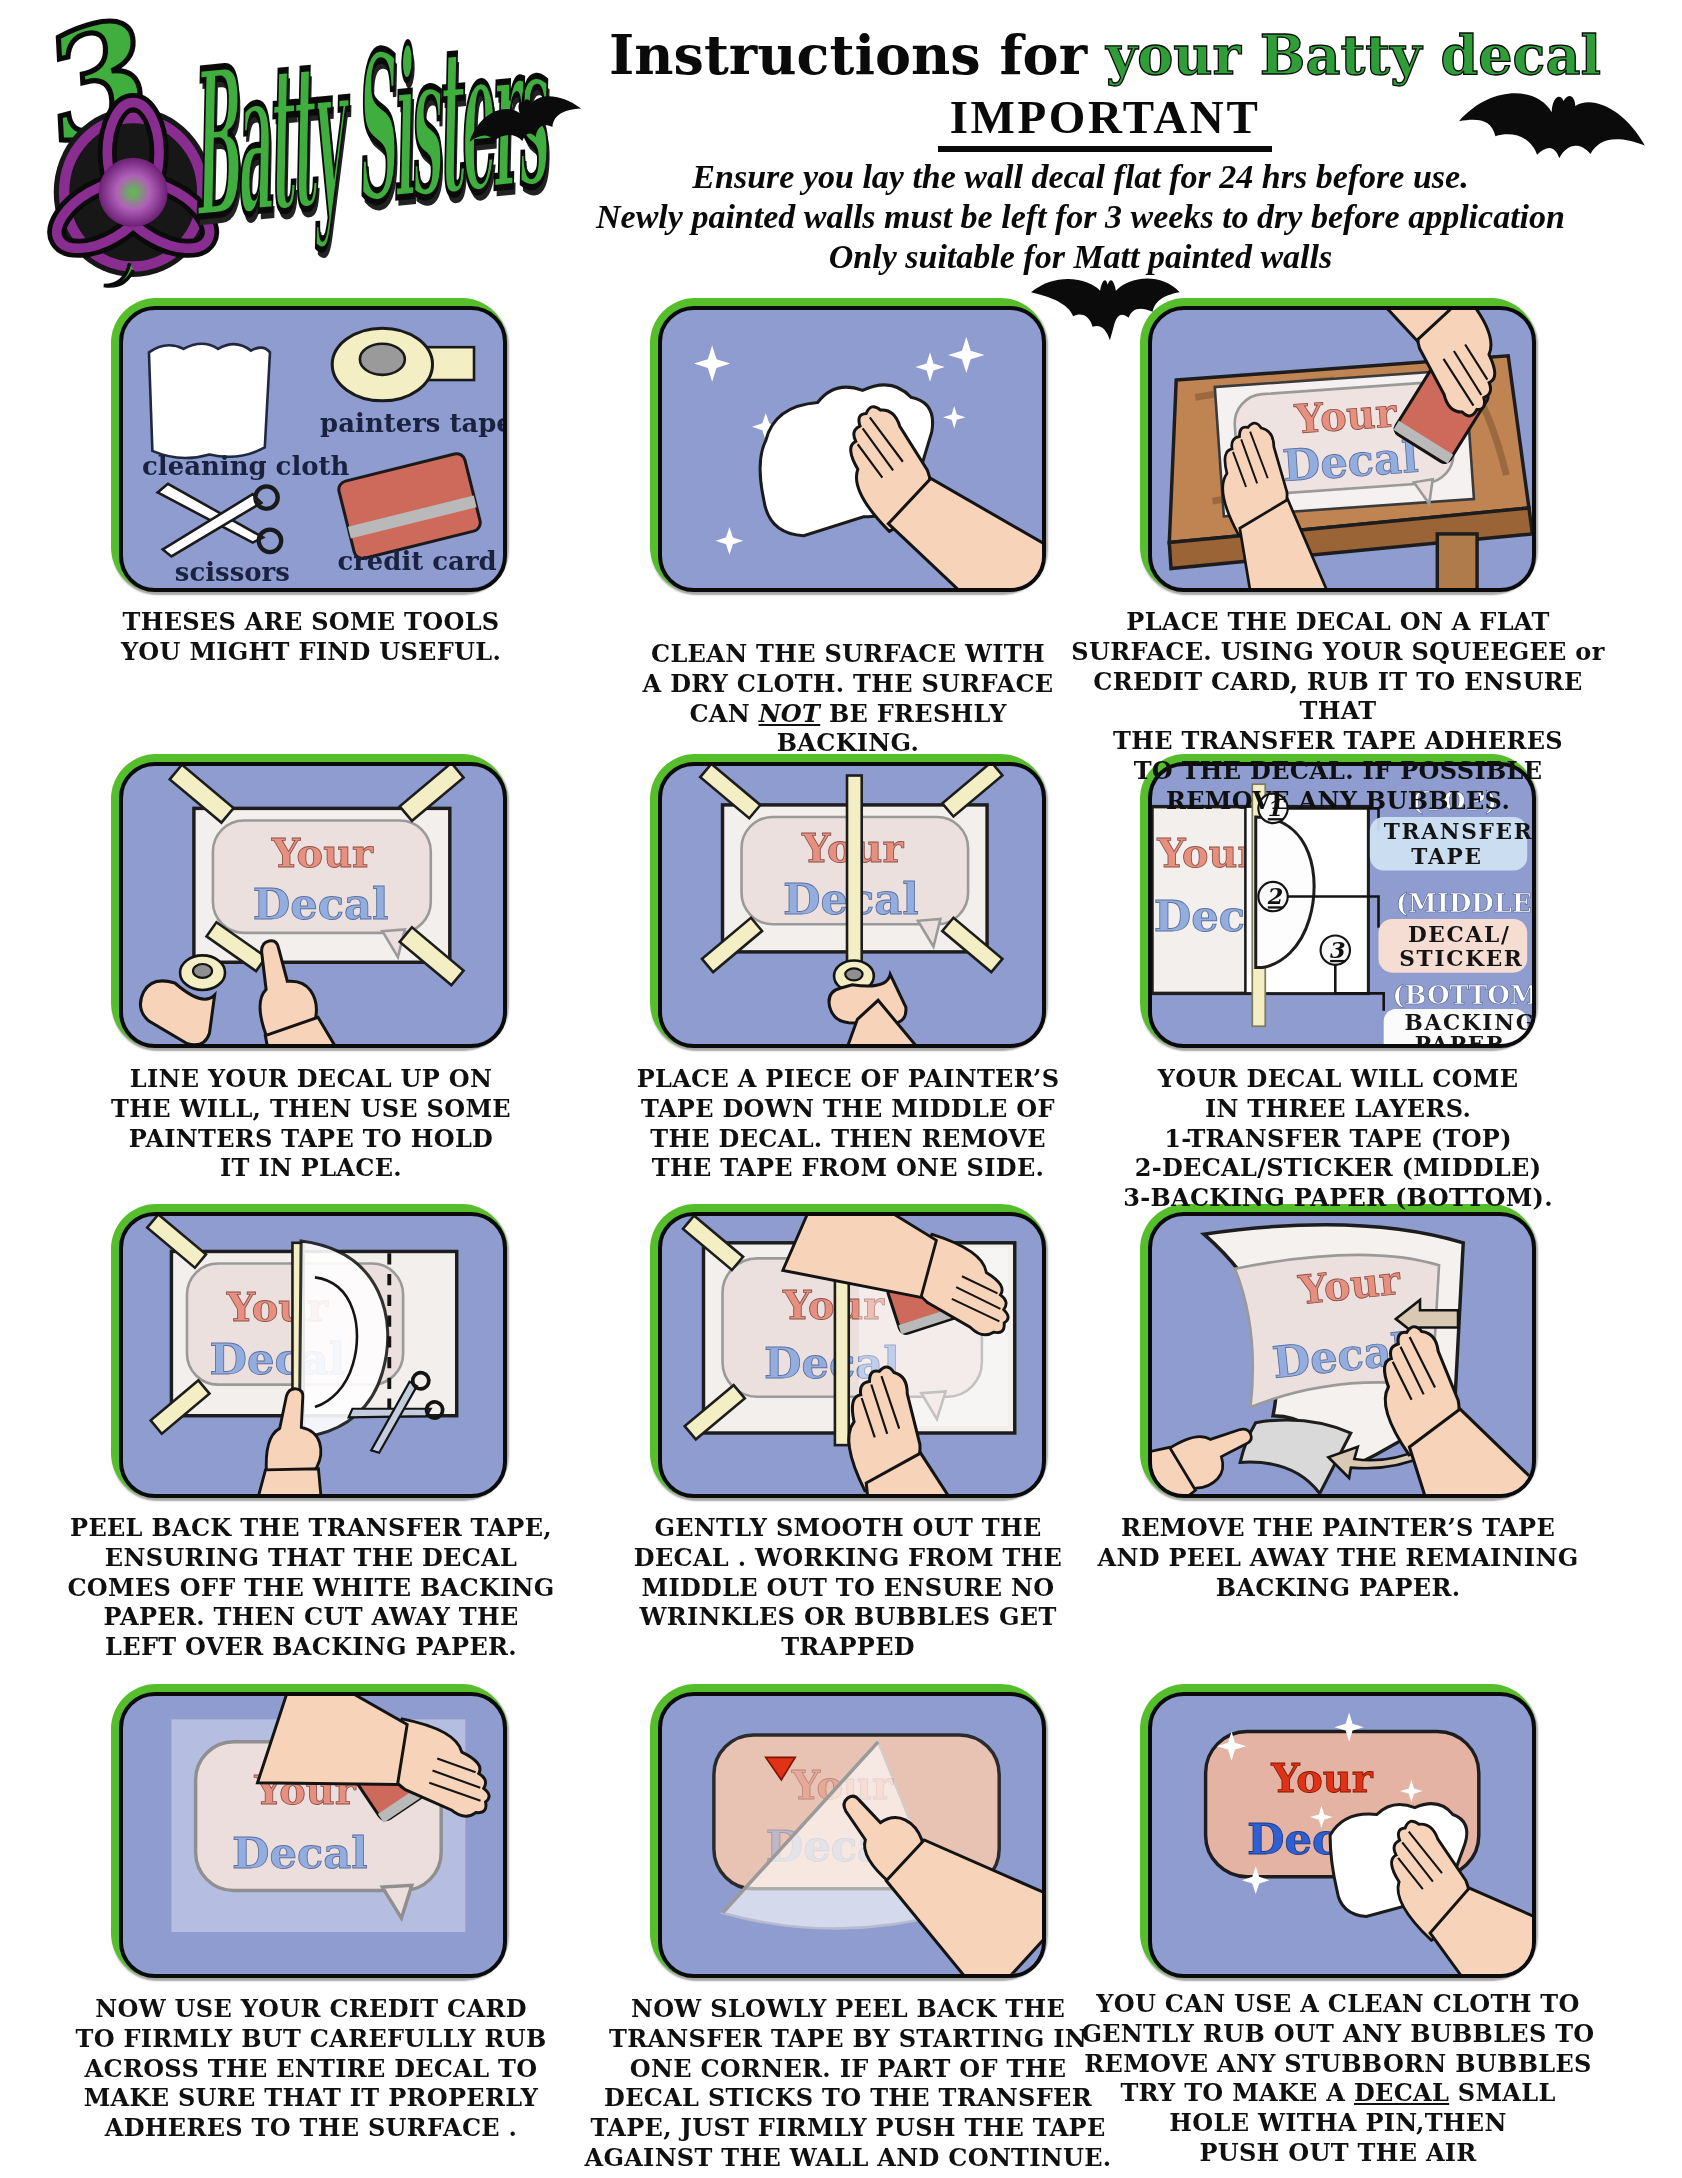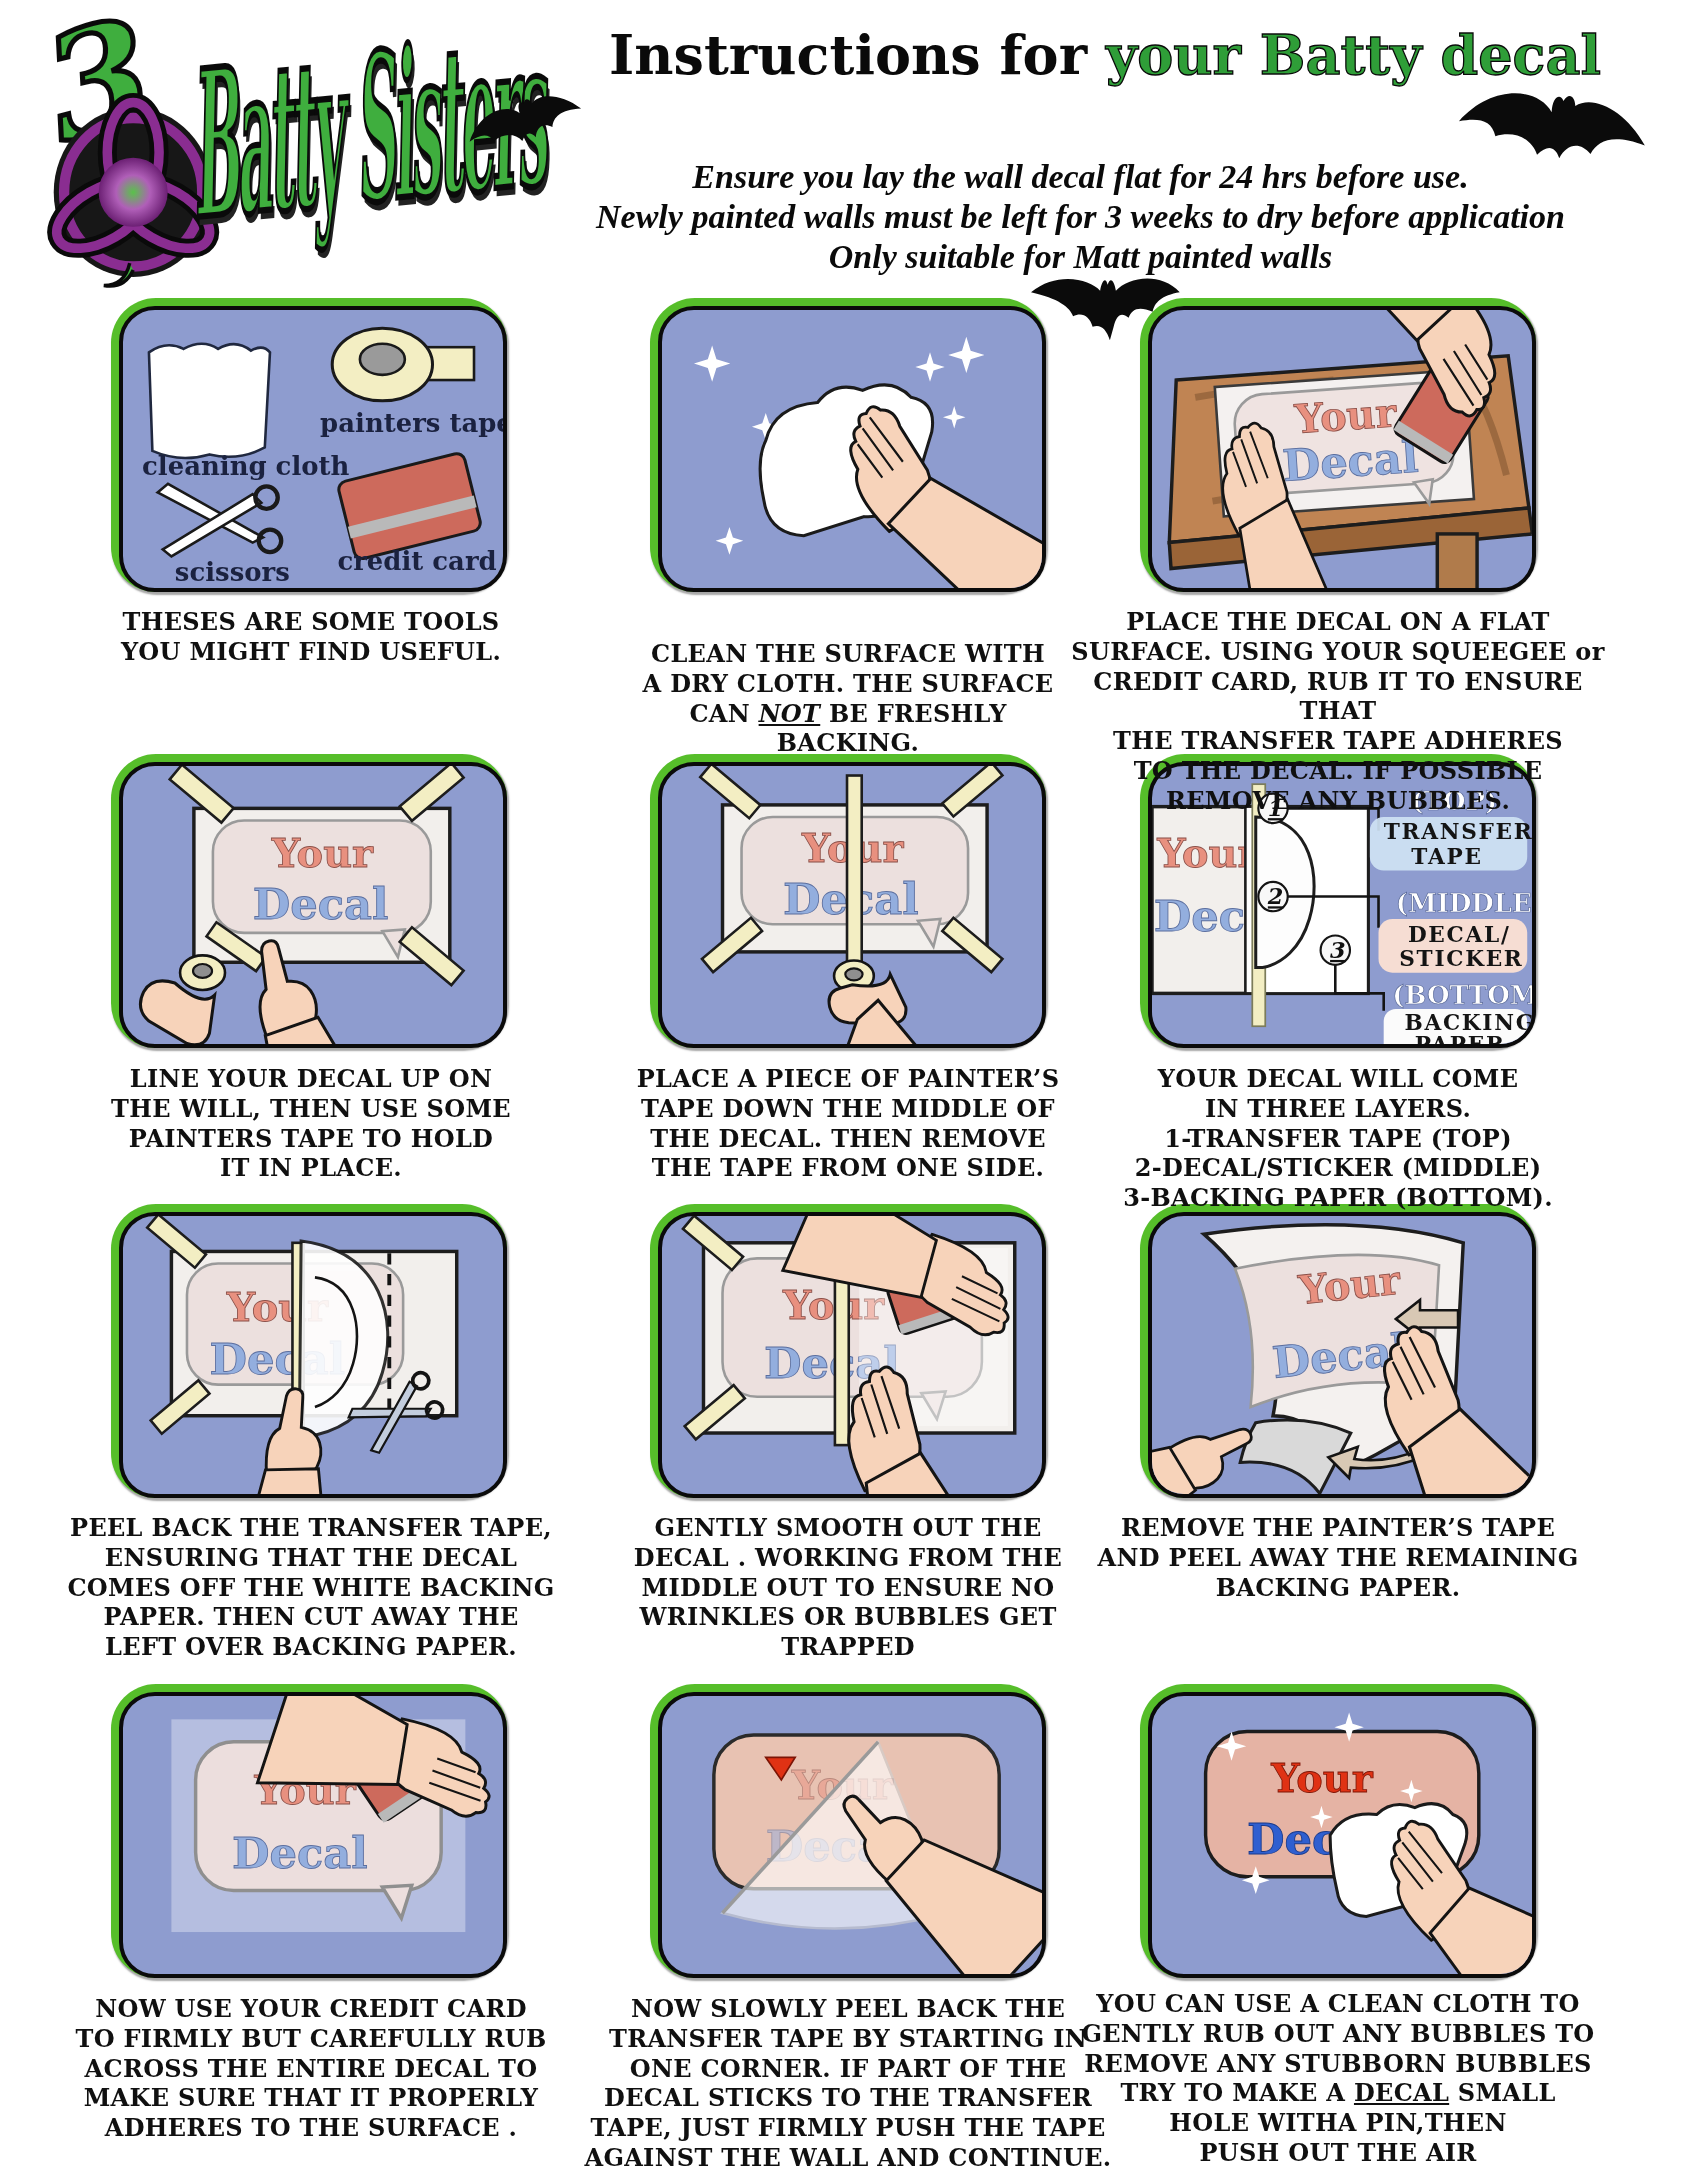--- a/index.html
+++ b/index.html
@@ -79,20 +79,21 @@
         <ellipse cx="168" cy="244" rx="30" ry="58" transform="rotate(-60 168 244)"></ellipse>
       </g>
       <circle cx="132" cy="218" r="40" fill="url(#glow)"></circle>
       <path d="M128,300 q-6,26 -30,26 q24,4 34,-18" fill="#3fae3e" stroke="#0a0a0a" stroke-width="4"></path>
     </svg>
     <div id="brand-text">Batty Sisters</div>
   </div>
 
   <div id="title-row"><span class="tb">Instructions for</span><span class="tg"> your Batty decal</span></div>
 
+  <div id="important"><span>IMPORTANT</span></div>
 
   <div id="warnings">Ensure you lay the wall decal flat for 24 hrs before use.
 Newly painted walls must be left for 3 weeks to dry before application
 Only suitable for Matt painted walls</div>
 
   <svg class="bat" style="left:465px;top:86px;" width="121" height="83" viewBox="0 0 200 110">
     <path fill="#0b0b0b" d="M5,62 C28,18 74,8 95,30 C92,16 98,8 104,16 C107,6 114,8 117,18 C132,2 168,10 196,40 C162,36 148,46 144,62 C130,52 118,58 114,74 C107,63 99,63 91,76 C81,60 61,58 45,68 C37,52 23,54 5,62 Z" transform="rotate(-10 100 55)"></path>
   </svg>
   <svg class="bat" style="left:1453px;top:80px;" width="195px" height="114" viewBox="0 0 200 110">
     <path fill="#0b0b0b" d="M5,62 C28,18 74,8 95,30 C92,16 98,8 104,16 C107,6 114,8 117,18 C132,2 168,10 196,40 C162,36 148,46 144,62 C130,52 118,58 114,74 C107,63 99,63 91,76 C81,60 61,58 45,68 C37,52 23,54 5,62 Z" transform="rotate(14 100 55)"></path>

